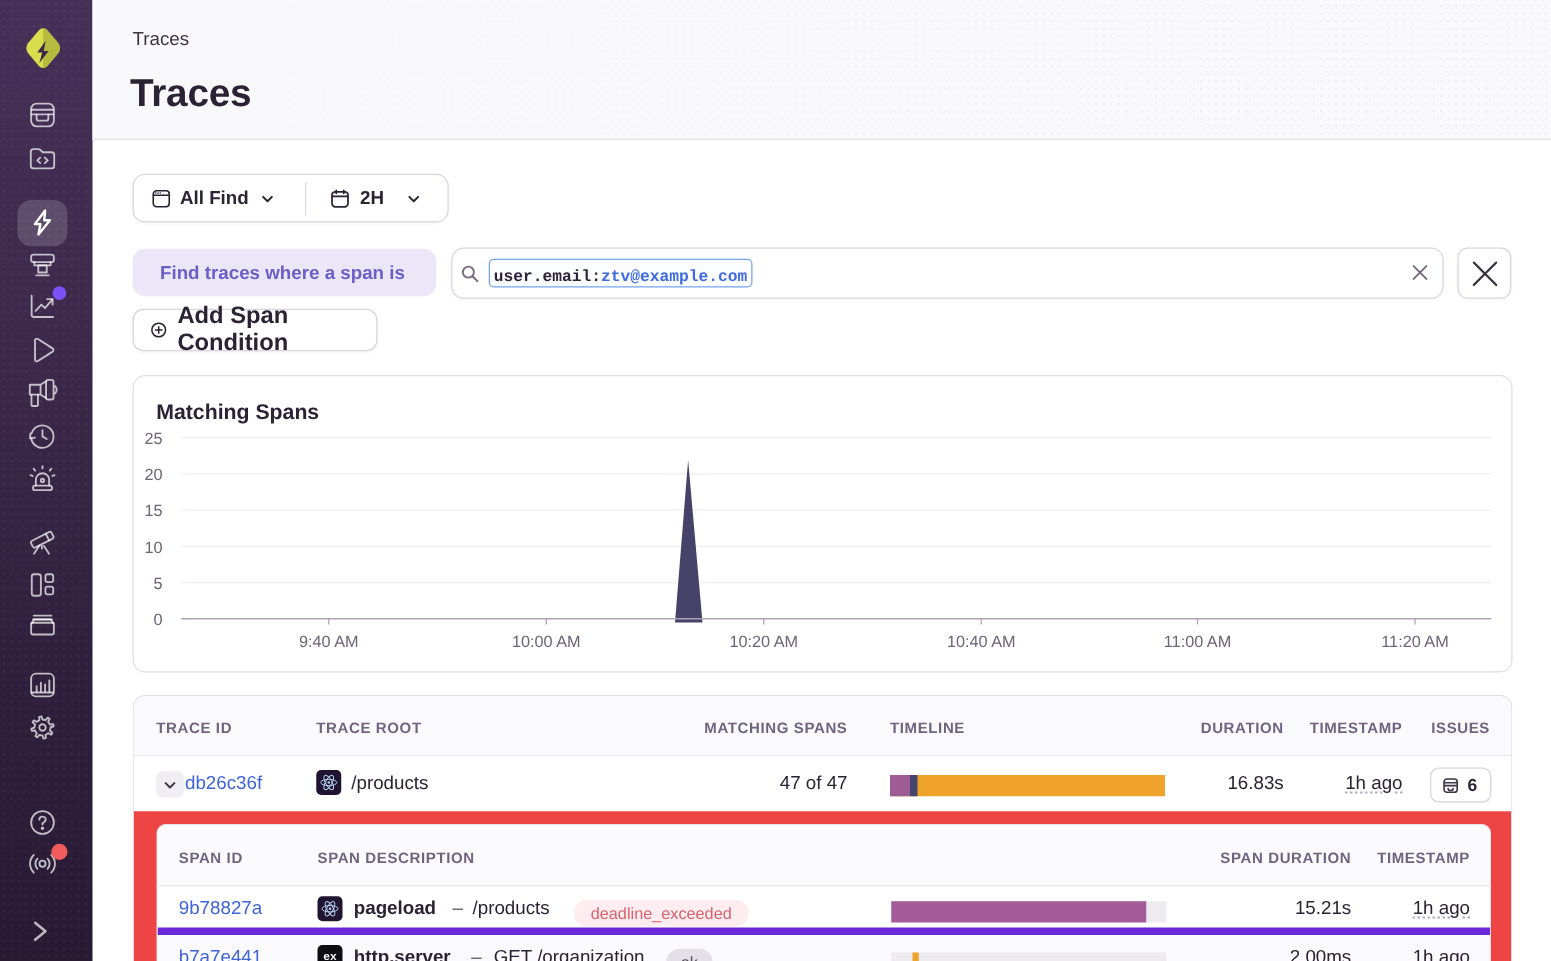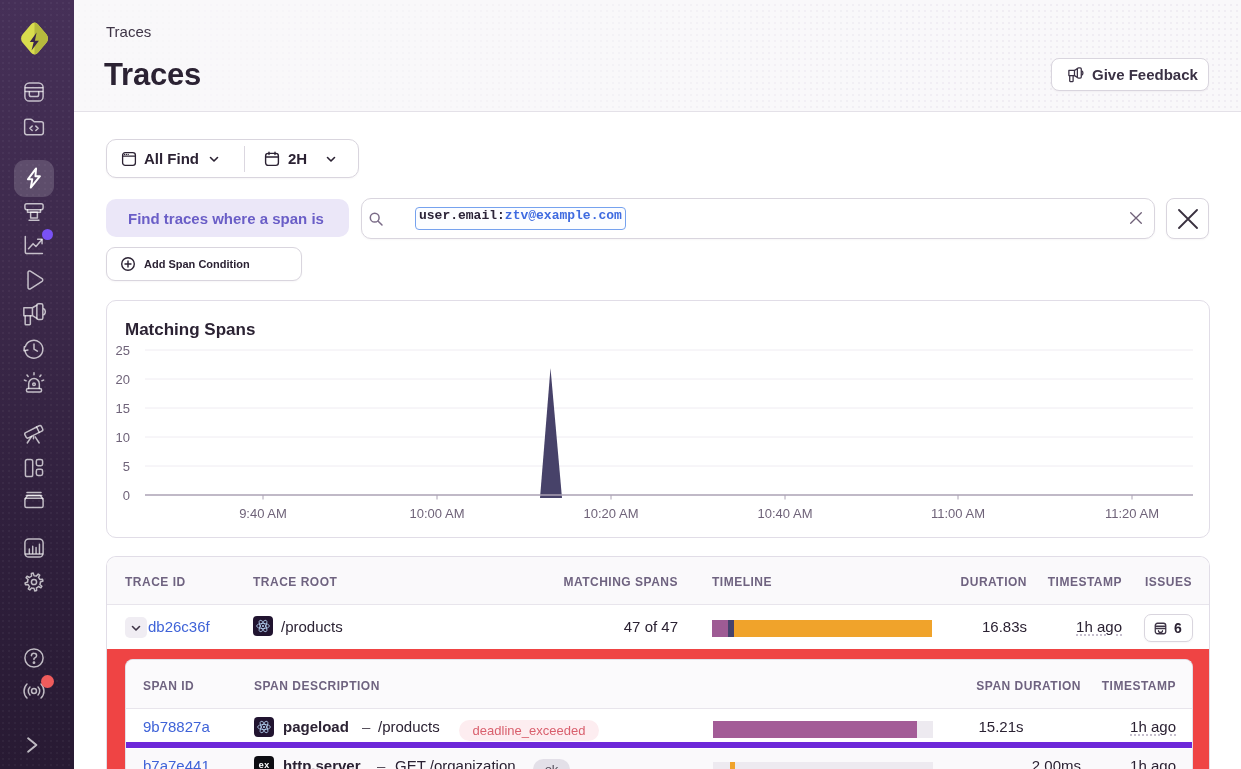--- a/index.html
+++ b/index.html
@@ -33,27 +33,27 @@
   
   #filterbar { left:106px; top:139px; width:253px; height:39px; border-radius:10px; padding:0; }
   #filterbar .seg { display:flex; align-items:center; height:100%; }
   #filterbar .div { width:1px; height:26px; align-self:center; background:#dbd7e0; }
   .bold15 { font-size:15px; font-weight:700; color:#2b2233; }
 
   
   #findlabel { left:106px; top:199px; width:243px; height:38px; background:#ebe7f8; border-radius:10px;
       display:flex; align-items:center; padding-left:22px; font-size:15px; font-weight:700; color:#6a5ec7; }
   #searchbox { left:361px; top:198px; width:794px; height:41px; border-radius:10px; padding-left:6px; gap:7px;}
-  #token { display:flex; align-items:flex-start; height:23px; border:1.5px solid #76a2ee; background:#fcfdff;
-      border-radius:4px; padding:0 3px; font-family:"Liberation Mono", monospace; font-size:13px; font-weight:600; color:#2c2438;margin-left:24px; }
+  #token { display:flex; align-items:flex-end; height:23px; border:1.5px solid #76a2ee; background:#fcfdff;
+      border-radius:4px; padding:0 3px; font-family:"Liberation Mono", monospace; font-size:13px; font-weight:600; color:#2c2438; }
   #token .v { color:#3f6be0; }
   #clearx { position:absolute; right:12px; top:13px; }
   #bigx { left:1166px; top:198px; width:43px; height:41px; border-radius:8px; justify-content:center; }
   #addspan { left:106px; top:247px; width:196px; height:34px; border-radius:9px; padding-left:13px; gap:8px;
-      font-size:11px; font-weight:700; color:#2b2233; }
+      font-size:19px; font-weight:700; color:#2b2233; }
 
   
   #chartcard { left:106px; top:300px; width:1104px; height:238px; border:1px solid #e1dde7; border-radius:10px; background:#fff; }
   #charttitle { left:18px; top:19px; font-size:17px; font-weight:700; color:#2b2233; }
 
   
   #tablecard { left:106px; top:556px; width:1104px; height:213px; border:1px solid #e1dde7; border-bottom:none;
        border-radius:10px 10px 0 0; background:#fff; overflow:hidden; }
   .thead { position:absolute; font-size:12px; font-weight:700; color:#6f6380; letter-spacing:0.5px; }
   .r { text-align:right; }
@@ -189,29 +189,20 @@
   <div class="abs" style="left:41px; top:675px; width:13px; height:13px; border-radius:50%; background:#f05c5c;"></div>
 
   <svg class="ic sicon" style="top:732px; left:19px; stroke-width:1.5;" viewBox="0 0 20 20">
       <path d="M7 4.8 13.4 10 7 15.2"></path>
     </svg>
 </div>
 
 <div id="header" class="abs">
   <div id="crumb" class="abs">Traces</div>
   <div id="h1" class="abs">Traces</div>
-  <div id="feedback" class="btn">
-    <svg width="17" height="17" viewBox="0 0 20 20" style="stroke:#3a3144; fill:none; stroke-width:1.5; stroke-linejoin:round;">
-      <path d="M2.2 5.2 H8.8 L12.2 3.1 M2.2 5.2 V11.3 H8.8 L12.2 13.4 M8.8 5.2 V11.3" stroke-linecap="round"></path>
-      <rect x="12.2" y="2.2" width="4.6" height="12.1" rx="1.3"></rect>
-      <path d="M17.6 6 a2.9 2.9 0 0 1 0 4.6" stroke-linecap="round"></path>
-      <path d="M3.2 11.5 V17.7 a0.6 0.6 0 0 0 .6.6 H6.6 a0.6 0.6 0 0 0 .6-.6 V11.5"></path>
-    </svg>
-    <span>Give Feedback</span>
-  </div>
 </div>
 
 <div id="filterbar" class="btn">
   <div class="seg" style="padding-left:14px; gap:7px; width:137px;">
     <svg width="16" height="16" viewBox="0 0 16 16" style="stroke:#2b2233; fill:none; stroke-width:1.3; stroke-linecap:round;">
         <rect x="1.6" y="1.6" width="12.8" height="12.8" rx="2.6"></rect>
         <path d="M1.8 5.2h12.4"></path>
         <path d="M3.6 3.4h.01M5.4 3.4h.01M7.2 3.4h.01"></path>
       </svg>
     <span class="bold15">All Find</span>
@@ -360,21 +351,21 @@
               <circle cx="10" cy="10" r="1.3" fill="#b5d1f2" stroke="none"></circle>
             </svg>
         </div>
         <span class="cell" style="left:157px; top:9px; font-weight:700;">pageload</span>
         <span class="cell" style="left:236px; top:9px; color:#57515c;">–</span>
         <span class="cell" style="left:252px; top:9px;">/products</span>
         <div class="pill" style="left:333px; top:11px; width:140px; height:21px; background:#fdedf0; color:#d95f6d;">deadline_exceeded</div>
         <div class="abs" style="left:587px; top:12px; width:220px; height:17px; background:#edeaf0;">
           <div class="abs" style="left:0; top:0; width:204px; height:17px; background:#a35c97;"></div>
         </div>
-        <span class="cell r" style="left:795px; top:9px; width:160px; display:inline-block;text-align:center;">15.21s</span>
+        <span class="cell r" style="left:795px; top:9px; width:160px; display:inline-block;">15.21s</span>
         <span class="cell r dotted" style="left:890px; top:9px; width:160px; display:inline-block;">1h ago</span>
       </div>
 
       <div class="abs" style="left:0; top:89px; width:1066px; height:40px; background:#faf9fb;">
         <span class="cell link" style="left:17px; top:8px;">b7a7e441</span>
         <div class="icbox" style="left:128px; top:7px; background:#0d0d12;">
           <span style="color:#fff; font-size:9px; font-weight:700; font-family:'Liberation Mono',monospace;">ex</span>
         </div>
         <span class="cell" style="left:157px; top:8px; font-weight:700;">http.server</span>
         <span class="cell" style="left:251px; top:8px; color:#57515c;">–</span>

